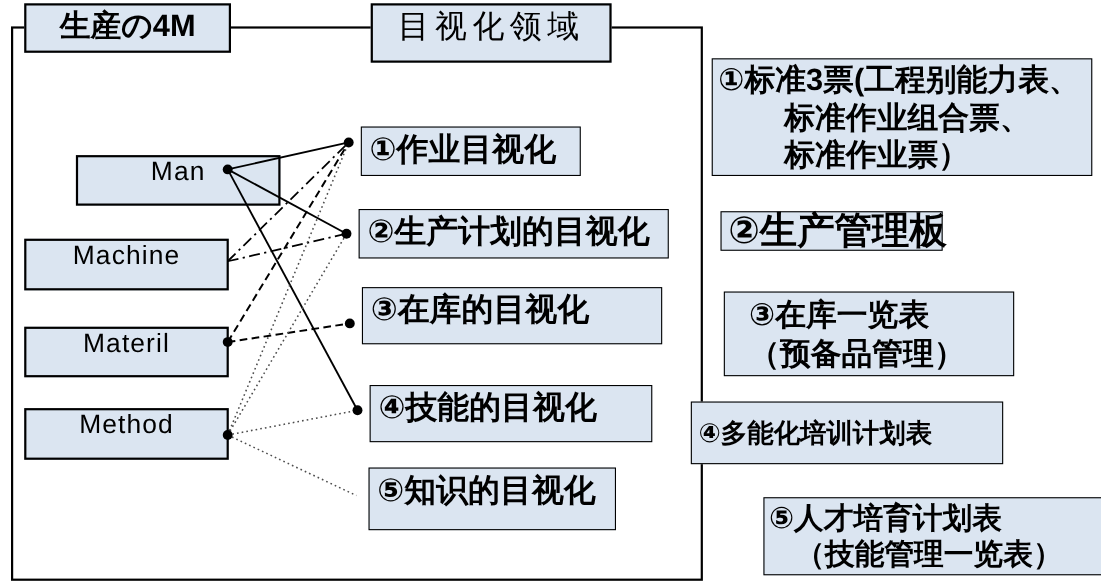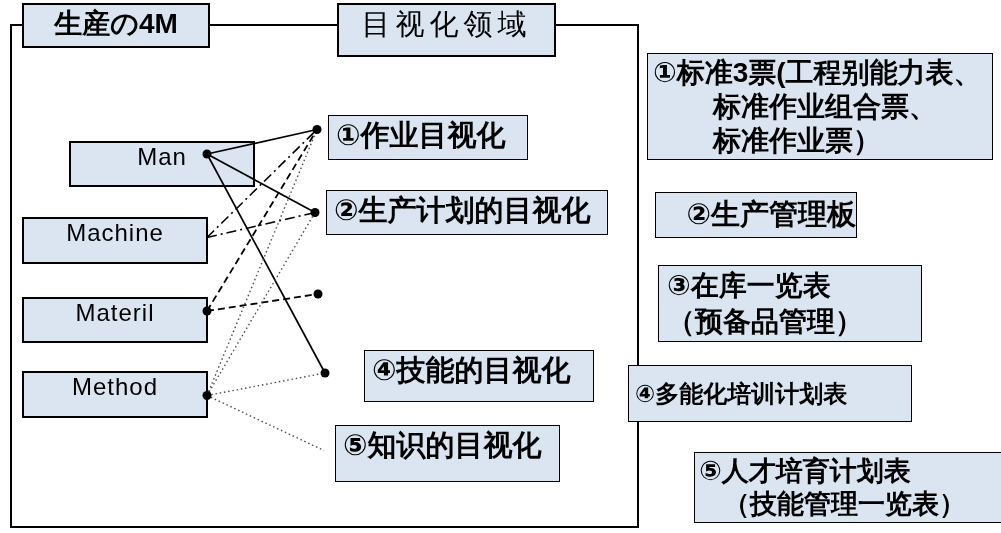--- a/index.html
+++ b/index.html
@@ -16,29 +16,29 @@
   .factor{left:22px;width:186px;font-size:24px;letter-spacing:1px;}
   .f0{top:141px;height:46px;margin-left:47px;}
   .f1{top:217px;height:47px;}
   .f2{top:297px;height:46px;}
   .f3{top:371px;height:47px;}
   
   .area{border-width:1.5px;font-weight:bold;padding-left:7px;font-size:29px;}
   .a0{left:328px;top:115px;width:200px;height:45px;}
   .a1{left:326px;top:190px;width:282px;height:45px;}
   .a2{left:329px;top:261px;width:273px;height:52px;}
-  .a3{left:336px;top:350px;width:230px;height:52px;margin-left:28px;}
+  .a3{left:336px;top:350px;width:257px;height:52px;}
   .a4{left:335px;top:425px;width:225px;height:57px;}
   
   .tool{border-width:1.5px;font-weight:bold;flex-direction:column;align-items:flex-start;justify-content:center;}
   .tool div{white-space:nowrap;}
   .t0{left:647px;top:53px;width:346px;height:107px;font-size:28px;line-height:34px;padding-left:5px;}
   .t0 .indent{padding-left:60px;}
-  .t1{left:655px;top:192px;width:202px;height:46px;font-size:29px;padding-left:6px;align-items:flex-end;}
-  .t2{left:658px;top:265px;width:264px;height:77px;font-size:28px;line-height:36px;padding-left:8px;}
+  .t1{left:655px;top:192px;width:202px;height:36px;font-size:34px;padding-left:6px;}
+  .t2{left:658px;top:265px;width:264px;height:77px;font-size:28px;line-height:36px;padding-left:22px;}
   .t3{left:628px;top:365px;width:284px;height:57px;font-size:24px;padding-left:6px;}
   .t4{left:658px;top:452px;width:314px;height:71px;font-size:27px;line-height:33px;padding-left:4px;}
   .t4 .indent{padding-left:24px;}
   #links{position:absolute;left:0;top:0;width:1001px;height:533px;pointer-events:none;}
 </style>
 </head>
 <body>
 
 <div id="diagram">
 
@@ -62,20 +62,23 @@
   </div>
   <div class="box center factor f3" style="background: rgb(219, 229, 241); border-color: rgb(0, 0, 0);">
     <span>Method</span>
   </div>
 
   <div class="box area a1" style="background: rgb(219, 229, 241); border-color: rgb(0, 0, 0);">
     <span>②生产计划的目视化</span>
   </div>
   <div class="box area a0" style="background: rgb(219, 229, 241); border-color: rgb(0, 0, 0);">
     <span>①作业目视化</span>
+  </div>
+  <div class="box area a2" style="background: rgb(219, 229, 241); border-color: rgb(0, 0, 0);">
+    <span>③在库的目视化</span>
   </div>
   <div class="box area a3" style="background: rgb(219, 229, 241); border-color: rgb(0, 0, 0);">
     <span>④技能的目视化</span>
   </div>
   <div class="box area a4" style="background: rgb(219, 229, 241); border-color: rgb(0, 0, 0);">
     <span>⑤知识的目视化</span>
   </div>
 
   <div class="box tool t0" style="background: rgb(219, 229, 241); border-color: rgb(0, 0, 0);">
     <div>①标准3票(工程别能力表、</div>

